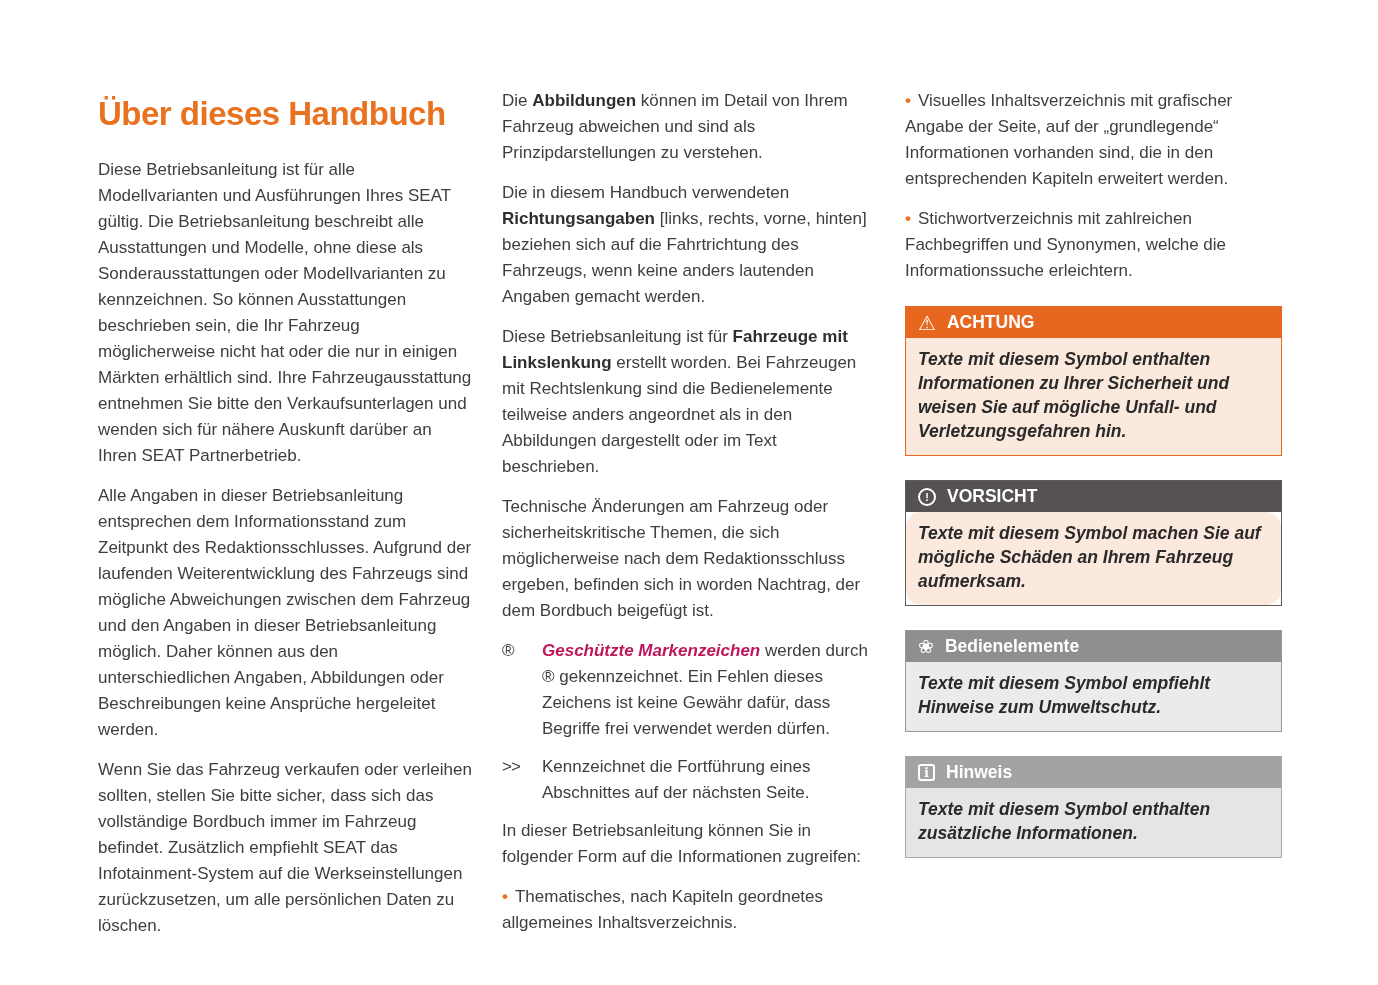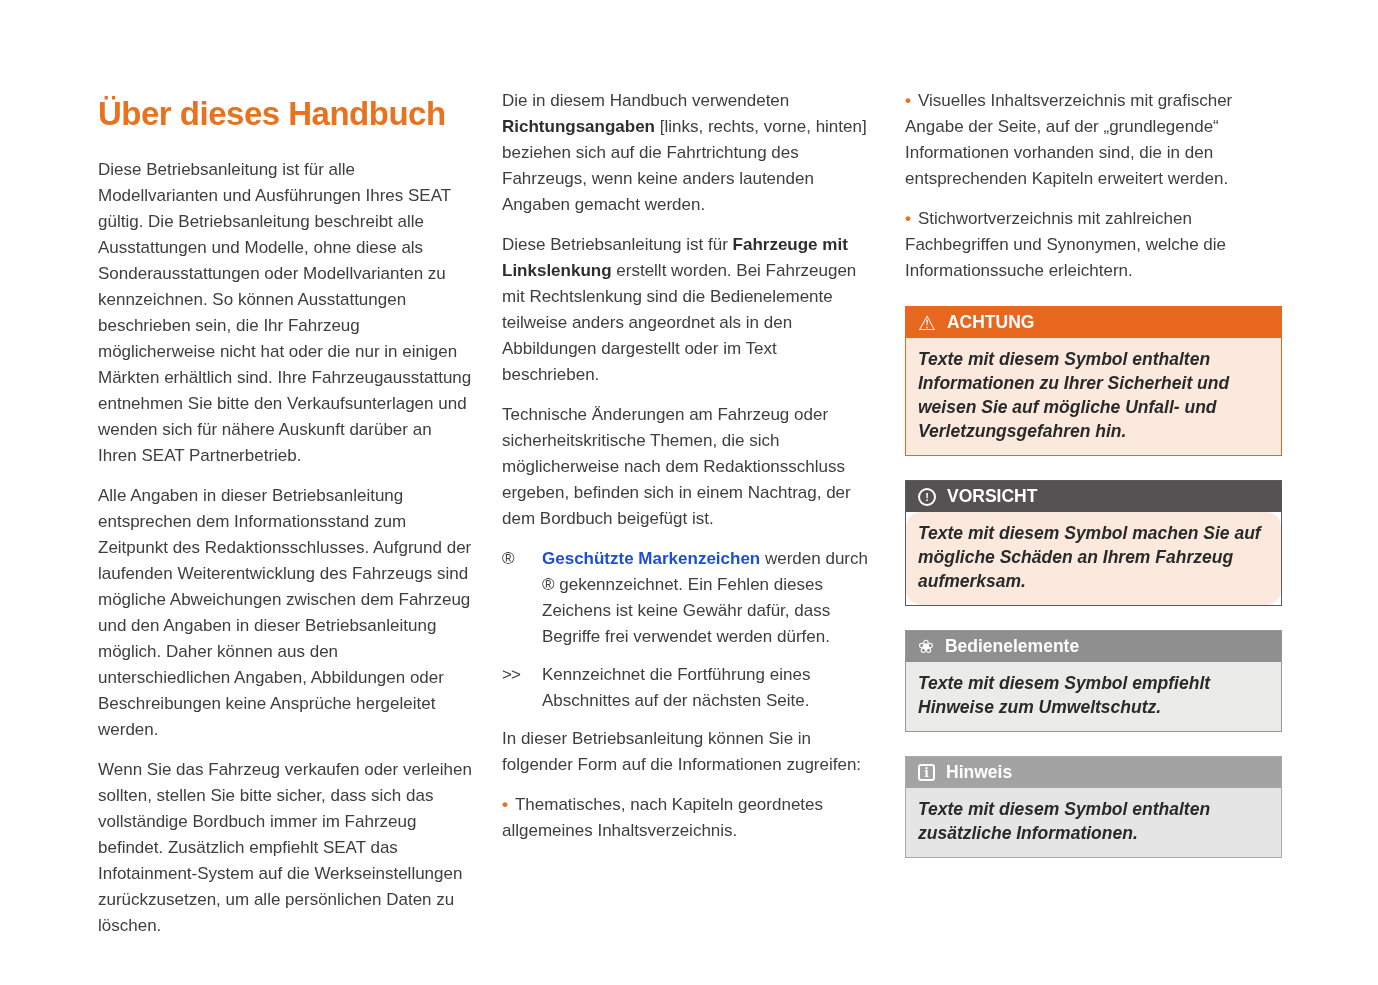--- a/index.html
+++ b/index.html
@@ -37,21 +37,21 @@
   
   .def-row { display: flex; margin: 6px 0 12px 0; }
   .def-marker {
     flex: 0 0 40px;
     font-size: 17px;
     line-height: 26px;
     color: #3e3e3e;
     letter-spacing: -1px;
   }
   .def-text { flex: 1; font-size: 17px; line-height: 26px; }
-  .def-text b { color: #1d4ed8; }
+  .def-text b { color: #be185d; font-style: italic; }
 
   
   .bullet-dot {
     color: #e8721f;
     font-weight: bold;
     margin-right: 7px;
   }
 
   
   .notice-box { margin: 0 0 24px 0; border: 1px solid; }
@@ -120,23 +120,24 @@
 <div class="page">
 
   <div class="col col-1">
     <h1 class="page-title">Über dieses Handbuch</h1>
     <p class="para">Diese Betriebsanleitung ist für alle Modellvarianten und Ausführungen Ihres SEAT gültig. Die Betriebsanleitung beschreibt alle Ausstattungen und Modelle, ohne diese als Sonderausstattungen oder Modellvarianten zu kennzeichnen. So können Ausstattungen beschrieben sein, die Ihr Fahrzeug möglicherweise nicht hat oder die nur in einigen Märkten erhältlich sind. Ihre Fahrzeugausstattung entnehmen Sie bitte den Verkaufsunterlagen und wenden sich für nähere Auskunft darüber an Ihren SEAT Partnerbetrieb.</p>
     <p class="para">Alle Angaben in dieser Betriebsanleitung entsprechen dem Informationsstand zum Zeitpunkt des Redaktionsschlusses. Aufgrund der laufenden Weiterentwicklung des Fahrzeugs sind mögliche Abweichungen zwischen dem Fahrzeug und den Angaben in dieser Betriebsanleitung möglich. Daher können aus den unterschiedlichen Angaben, Abbildungen oder Beschreibungen keine Ansprüche hergeleitet werden.</p>
     <p class="para">Wenn Sie das Fahrzeug verkaufen oder verleihen sollten, stellen Sie bitte sicher, dass sich das vollständige Bordbuch immer im Fahrzeug befindet. Zusätzlich empfiehlt SEAT das Infotainment-System auf die Werkseinstellungen zurückzusetzen, um alle persönlichen Daten zu löschen.</p>
   </div>
 
   <div class="col col-2">
+    <p class="para"><span>Die </span><b>Abbildungen</b><span> können im Detail von Ihrem Fahrzeug abweichen und sind als Prinzipdarstellungen zu verstehen.</span></p>
     <p class="para"><span>Die in diesem Handbuch verwendeten </span><b>Richtungsangaben</b><span> [links, rechts, vorne, hinten] beziehen sich auf die Fahrtrichtung des Fahrzeugs, wenn keine anders lautenden Angaben gemacht werden.</span></p>
     <p class="para"><span>Diese Betriebsanleitung ist für </span><b>Fahrzeuge mit Linkslenkung</b><span> erstellt worden. Bei Fahrzeugen mit Rechtslenkung sind die Bedienelemente teilweise anders angeordnet als in den Abbildungen dargestellt oder im Text beschrieben.</span></p>
-    <p class="para">Technische Änderungen am Fahrzeug oder sicherheitskritische Themen, die sich möglicherweise nach dem Redaktionsschluss ergeben, befinden sich in einem Nachtrag, der dem Bordbuch beigefügt ist.</p>
+    <p class="para">Technische Änderungen am Fahrzeug oder sicherheitskritische Themen, die sich möglicherweise nach dem Redaktionsschluss ergeben, befinden sich in worden Nachtrag, der dem Bordbuch beigefügt ist.</p>
 
     <div class="def-row">
       <span class="def-marker">®</span>
       <span class="def-text"><b>Geschützte Markenzeichen</b><span> werden durch ® gekennzeichnet. Ein Fehlen dieses Zeichens ist keine Gewähr dafür, dass Begriffe frei verwendet werden dürfen.</span></span>
     </div>
     <div class="def-row">
       <span class="def-marker">&gt;&gt;</span>
       <span class="def-text">Kennzeichnet die Fortführung eines Abschnittes auf der nächsten Seite.</span>
     </div>
 

